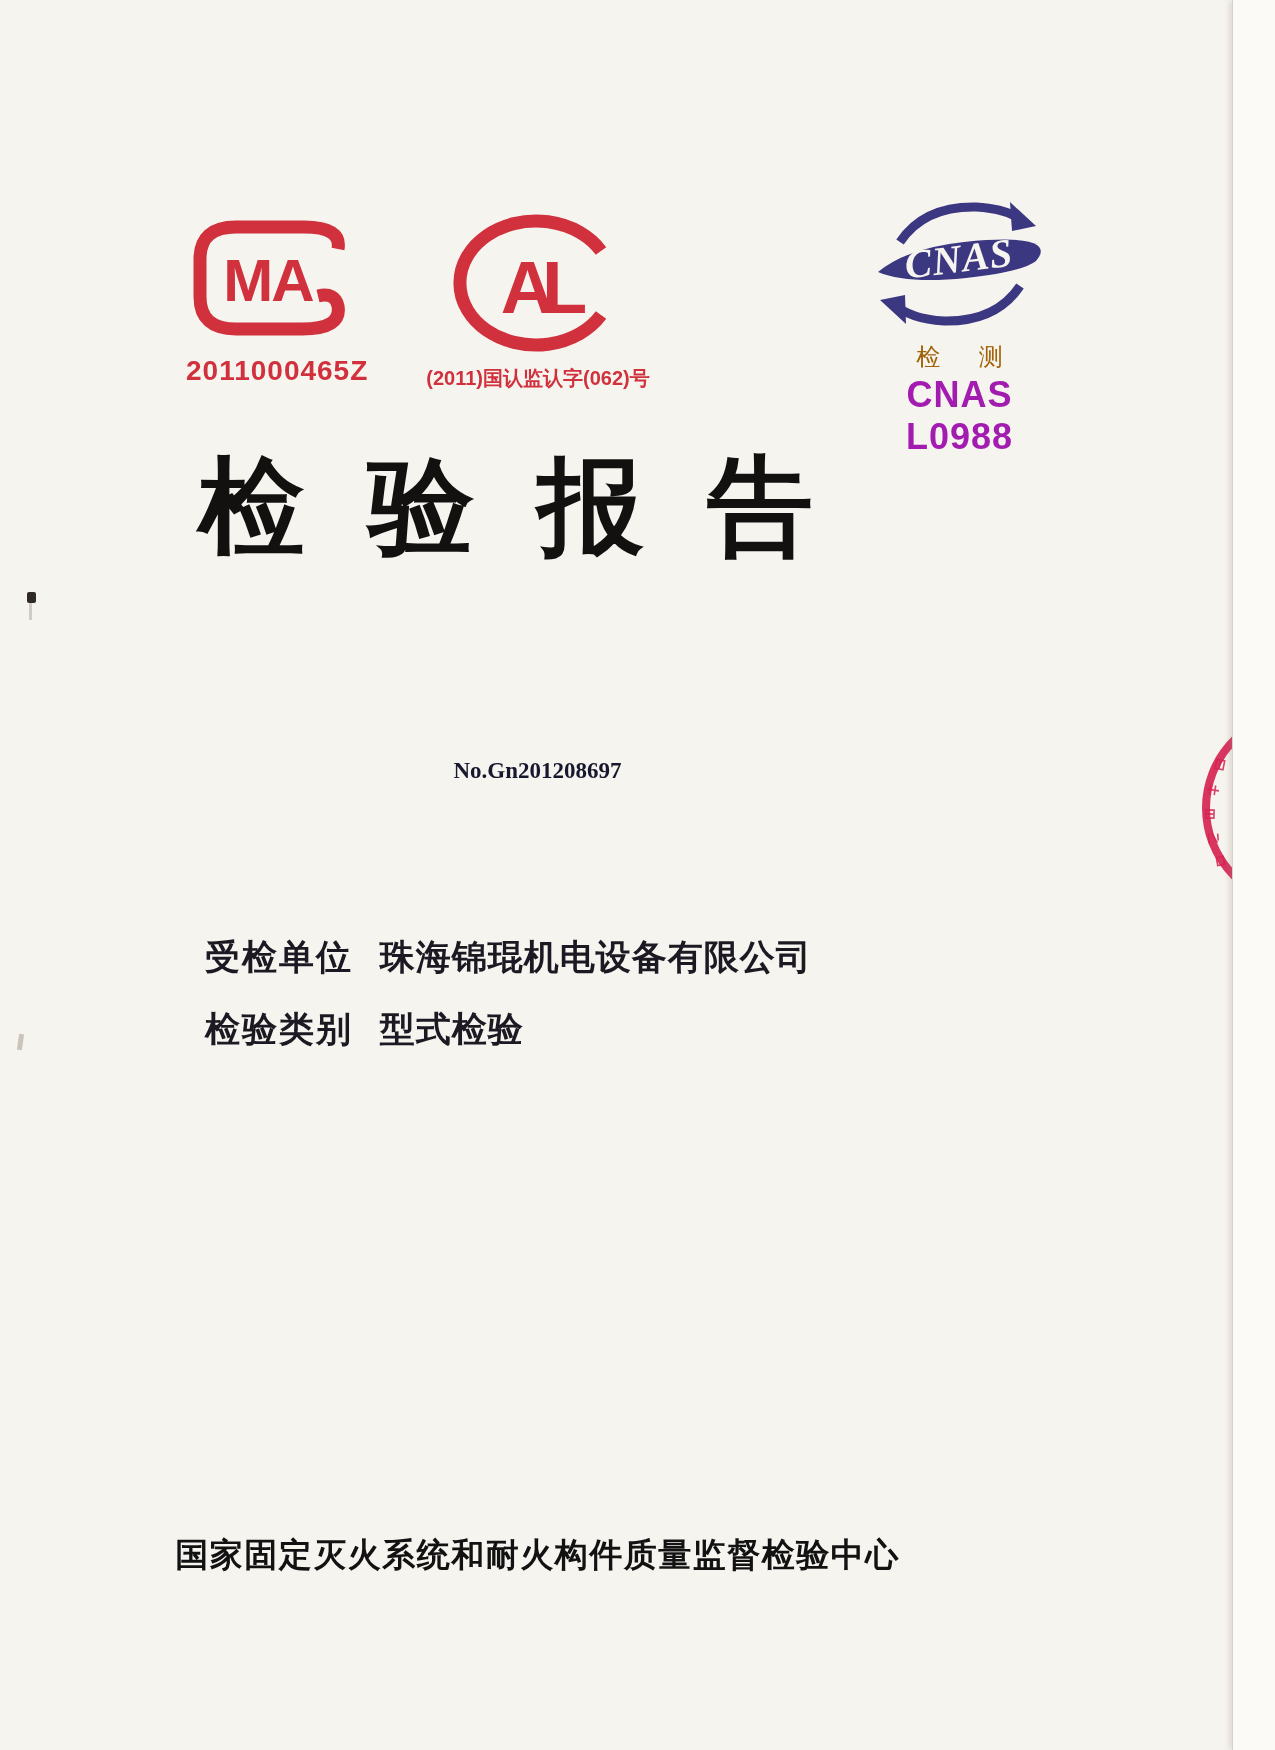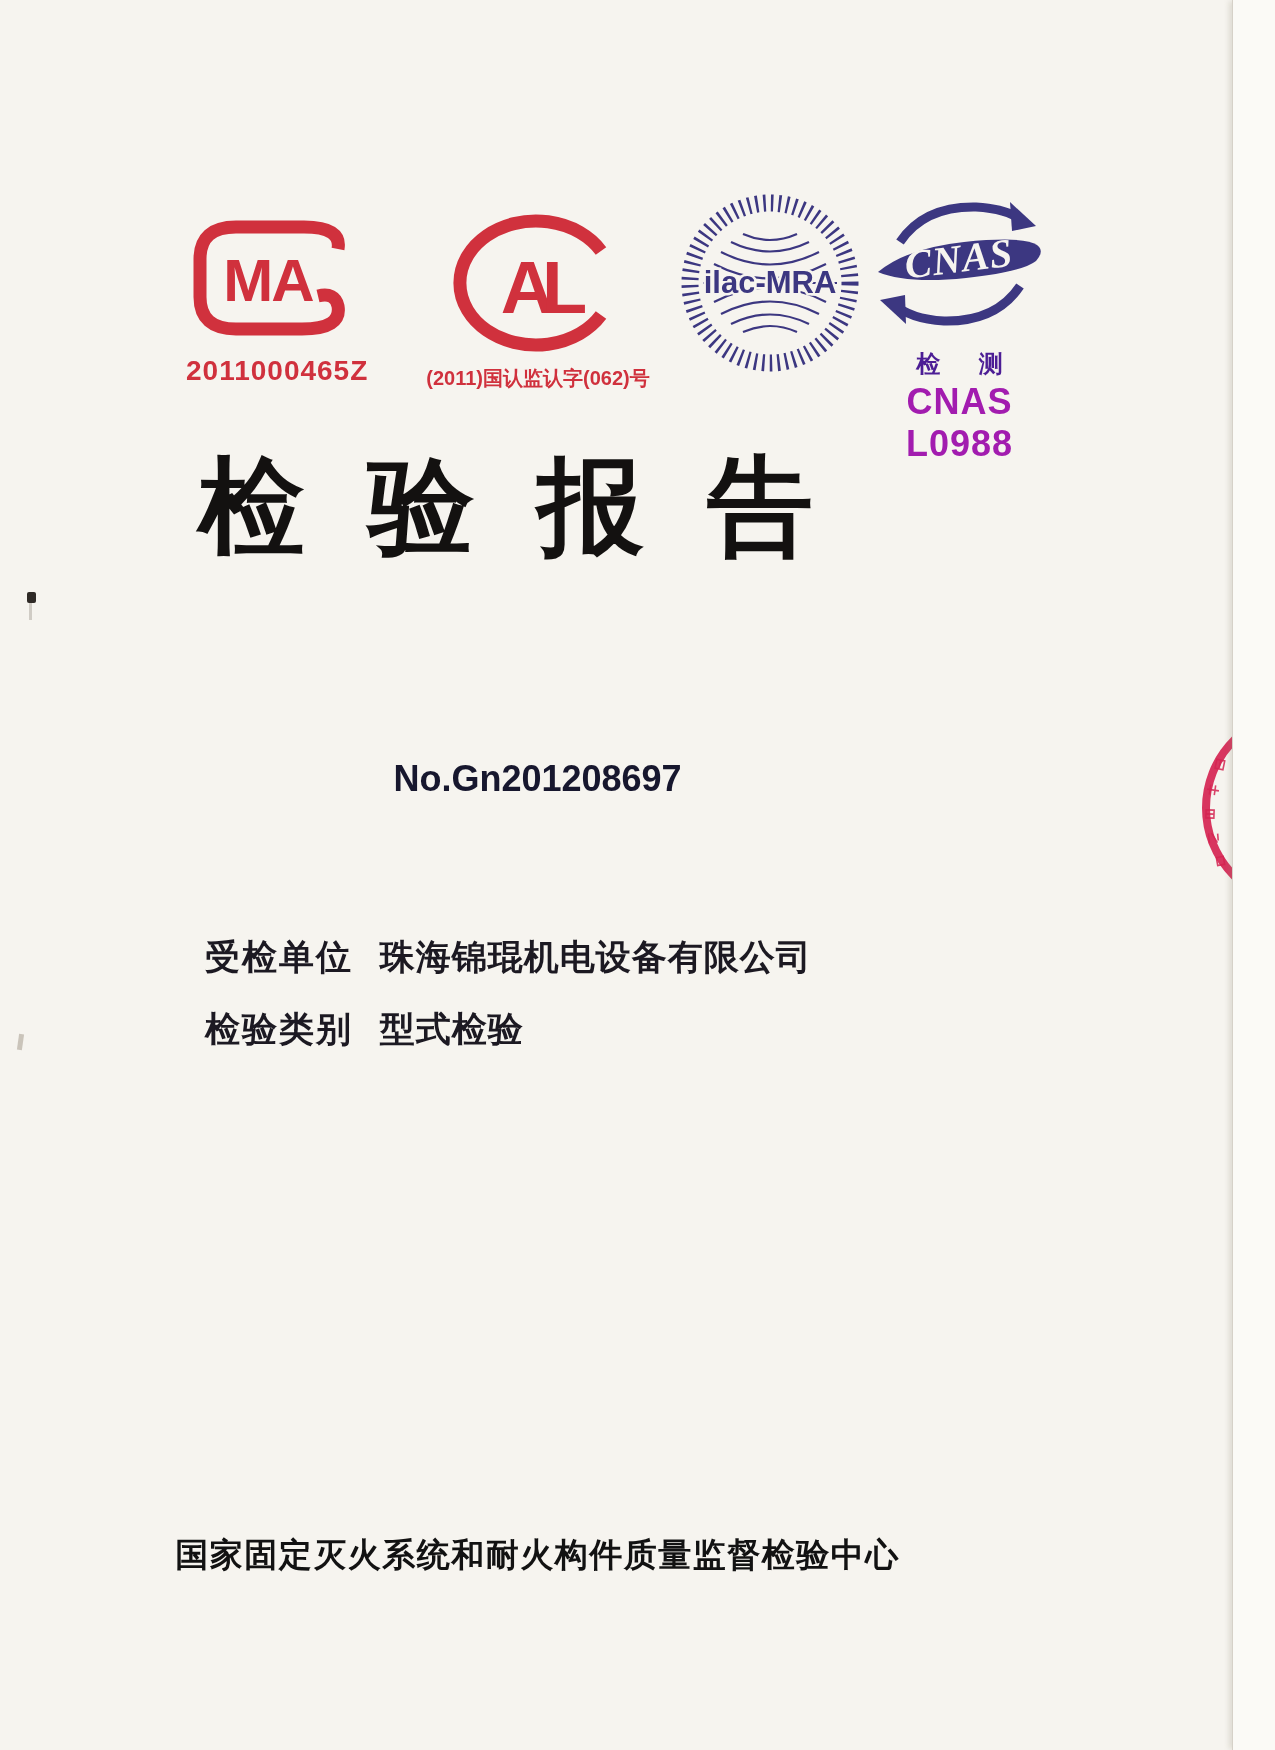--- a/index.html
+++ b/index.html
@@ -8,28 +8,28 @@
   .page { position:relative; width:1118px; height:1750px; background:#f6f4ef; }
 
   
   .logo-block { position:absolute; text-align:center; }
   .logo-cma  { left:186px; top:213px; width:176px; }
   .logo-cal  { left:420px; top:213px; width:236px; }
   .logo-ilac { left:681px; top:194px; width:178px; }
   .logo-cnas { left:872px; top:198px; width:175px; }
   .logo-code-red { margin-top:8px; color:#d0313d; font-weight:700; font-size:28px; letter-spacing:1px;text-align:center; }
   .logo-code-red.small { font-size:20px; letter-spacing:0; font-weight:700; }
-  .cnas-sub  { margin-top:14px; color:#4c1d95; font-size:24px; font-weight:700; letter-spacing:16px; text-indent:16px; }
+  .cnas-sub  { margin-top:7px; color:#a16207; font-size:24px; font-weight:400; letter-spacing:16px; text-indent:16px; }
   .cnas-code { margin-top:1px; color:#a21caf; font-size:36px; font-weight:800; letter-spacing:1px; }
 
   
   .title { position:absolute; top:448px; left:0; right:43px; text-align:center;
            font-size:106px; font-weight:900; color:#131110; letter-spacing:0.6em; line-height:1.1; }
   .report-no { position:absolute; top:758px; left:0; right:43px; text-align:center;
-               font-family:Liberation Sans, sans-serif; font-weight:700; font-size:36px; color:#17172e; }
+               font-family:Liberation Serif, serif; font-weight:700; font-size:23px; color:#17172e; }
 
   
   .fields { position:absolute; left:205px; top:936px; font-family:"Liberation Serif", serif; }
   .field-row { line-height:44px; margin-bottom:28px; font-size:35px; color:#1c1922; white-space:nowrap; }
   .field-label { font-weight:700; letter-spacing:2px; }
   .field-value { font-weight:700; margin-left:18px; letter-spacing:1px;margin-top:13px; }
 
   
   .issuer { position:absolute; top:1533px; left:0; right:43px; text-align:center;
             font-size:33px; font-weight:800; color:#121212; letter-spacing:1.5px; }
@@ -60,39 +60,20 @@
   </div>
 
   <div class="logo-block logo-cal">
     <svg width="172" height="140" viewBox="0 0 172 140">
       <path d="M 149 38 A 76 62 0 1 0 149 102" fill="none" stroke="#d0313d" stroke-width="13" stroke-linecap="butt"></path>
       <text x="86" y="100" text-anchor="middle" font-size="74" font-weight="900" fill="#d0313d" letter-spacing="-12">AL</text>
     </svg>
     <div class="logo-code-red small">(2011)国认监认字(062)号</div>
   </div>
 
-  <div class="logo-block logo-ilac">
-    <svg width="178" height="178" viewBox="0 0 178 178">
-      <circle cx="89" cy="89" r="80" fill="none" stroke="#3c3781" stroke-width="17" stroke-dasharray="2.5 5.2"></circle>
-      <g fill="none" stroke="#3c3781" stroke-width="2.2">
-        <path d="M 62 40 Q 89 52 116 40"></path>
-        <path d="M 50 48 Q 89 67 128 48"></path>
-        <path d="M 40 58 Q 89 83 138 58"></path>
-        <path d="M 33 70 Q 89 99 145 70"></path>
-        <path d="M 62 138 Q 89 126 116 138"></path>
-        <path d="M 50 130 Q 89 111 128 130"></path>
-        <path d="M 40 120 Q 89 95 138 120"></path>
-        <path d="M 33 108 Q 89 79 145 108"></path>
-        <path d="M 22 89 L 52 89 M 126 89 L 156 89"></path>
-      </g>
-      <text x="89" y="99" text-anchor="middle" font-size="31" fill="#3c3781" stroke="#f6f4ef" stroke-width="5" paint-order="stroke">
-        <tspan font-weight="900">ilac</tspan><tspan font-weight="700">-MRA</tspan>
-      </text>
-    </svg>
-  </div>
 
   <div class="logo-block logo-cnas">
     <svg width="175" height="132" viewBox="0 0 175 132">
       <path d="M 28 44 Q 52 8 104 9 Q 138 11 151 24" fill="none" stroke="#3c3781" stroke-width="9"></path>
       <polygon points="138,4 164,28 140,33" fill="#3c3781"></polygon>
       <path d="M 148 88 Q 124 124 72 123 Q 38 121 22 106" fill="none" stroke="#3c3781" stroke-width="9"></path>
       <polygon points="34,126 8,102 33,97" fill="#3c3781"></polygon>
       <path d="M 6 74 Q 35 50 92 44 Q 152 38 165 47 Q 173 53 164 63 Q 150 74 94 80 Q 35 86 6 74 Z" fill="#3c3781"></path>
       <text x="87" y="74" text-anchor="middle" transform="rotate(-7 87 62)" font-family="Liberation Serif, serif" font-style="italic" font-weight="700" font-size="40" fill="#f6f4ef" letter-spacing="1">CNAS</text>
     </svg>

